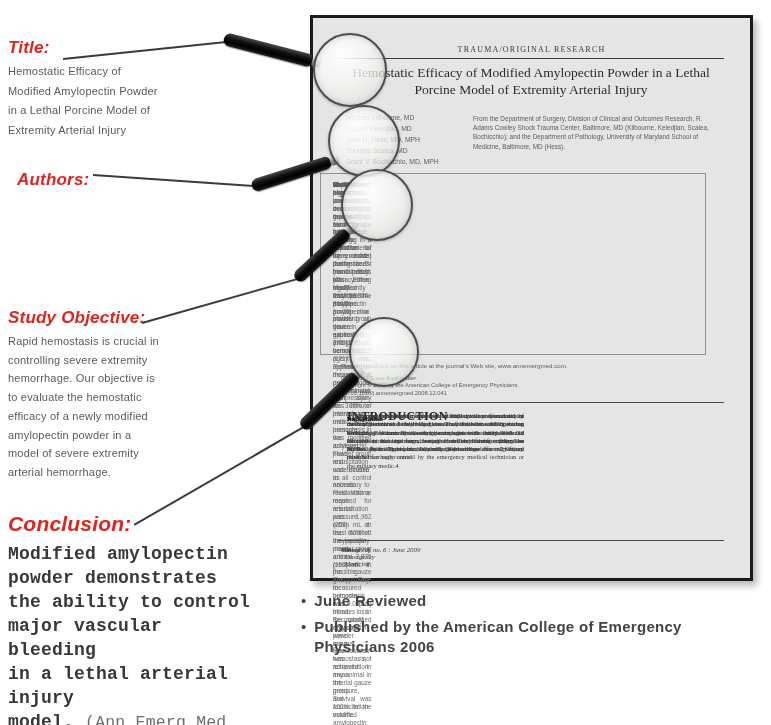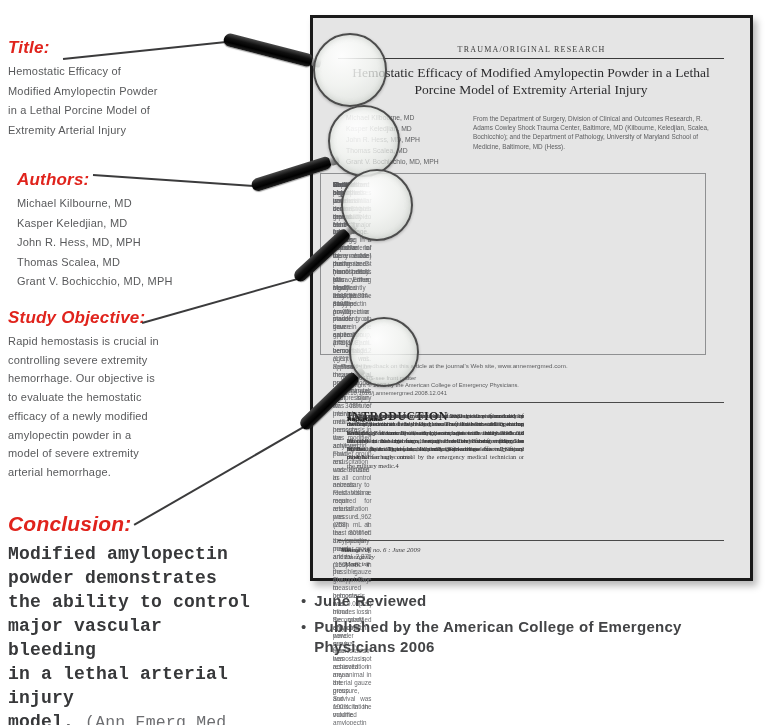--- a/index.html
+++ b/index.html
@@ -165,25 +165,20 @@
   <section class="ann ann-title">
     <h2 class="ann-h">Title:</h2>
     <div class="ann-body">Hemostatic Efficacy of
 Modified Amylopectin Powder
 in a Lethal Porcine Model of
 Extremity Arterial Injury</div>
   </section>
 
   <section class="ann ann-authors">
     <h2 class="ann-h">Authors:</h2>
-    <div class="ann-body">Michael Kilbourne, MD
-Kasper Keledjian, MD
-John R. Hess, MD, MPH
-Thomas Scalea, MD
-Grant V. Bochicchio, MD, MPH</div>
   </section>
 
   <section class="ann ann-objective">
     <h2 class="ann-h">Study Objective:</h2>
     <div class="ann-body">Rapid hemostasis is crucial in
 controlling severe extremity
 hemorrhage. Our objective is
 to evaluate the hemostatic
 efficacy of a newly modified
 amylopectin powder in a

